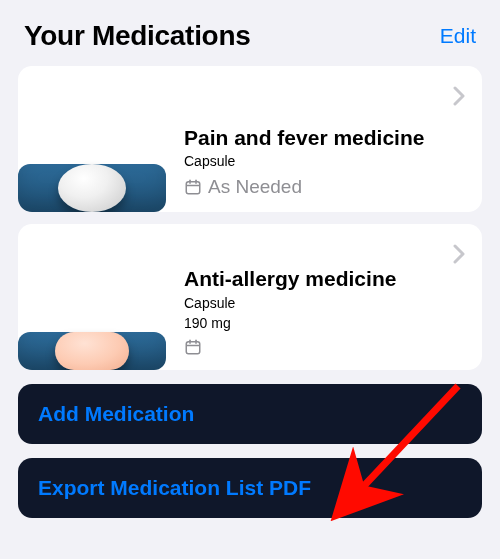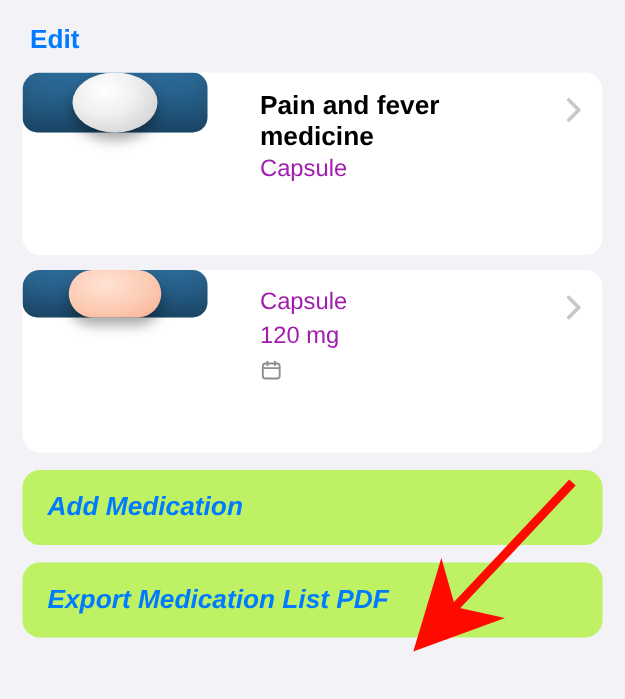--- a/index.html
+++ b/index.html
@@ -19,34 +19,33 @@
   }
   .header h1 {
     font-size: 28px;
     font-weight: 700;
     color: #000;
     letter-spacing: -0.3px;
   }
   .edit-link {
     color: #007aff;
     font-size: 21px;
-    font-weight: 700;
+    font-weight: 400;
     align-self: center;
     cursor: pointer;
   }
   .card {
     background: #fff;
     border-radius: 14px;
     margin: 0 18px 12px 18px;
     display: flex;
-    align-items: flex-start;
+    align-items: flex-end;
     overflow: hidden;
     min-height: 146px;
     position: relative;
-    gap: 24px;
   }
   .thumb {
     width: 148px;
     min-width: 148px;
     background: linear-gradient(to bottom, #2d6b99, #1e4f73);
     border-radius: 12px;
     margin: 0;
     display: flex;
     align-items: center;
     justify-content: center;
@@ -74,22 +73,22 @@
     justify-content: center;
     gap: 2px;
   }
   .med-name {
     font-size: 21px;
     font-weight: 700;
     color: #000;
     line-height: 1.2;
   }
   .med-line {
-    font-size: 19px;
-    color: #a21caf;
+    font-size: 14px;
+    color: #000000;
     line-height: 1.3;
   }
   .sched {
     display: flex;
     align-items: center;
     gap: 6px;
     margin-top: 4px;
   }
   .cal-icon {
     width: 18px;
@@ -104,70 +103,82 @@
   }
   .chevron {
     position: absolute;
     right: 16px;
     top: 20px;
     width: 14px;
     height: 20px;
   }
   .chevron svg { width: 100%; height: 100%; display: block; }
   .action-button {
-    background: #bef264;
+    background: #0f172a;
     border-radius: 14px;
     margin: 0 18px 14px 18px;
     padding: 18px 20px;
     color: #007aff;
     font-size: 21px;
     font-weight: 600;
     cursor: pointer;
-    font-style: italic;
   }
   .action-button.first { margin-top: 14px; }
   .arrow-annotation {
     position: absolute;
     left: 300px;
     top: 378px;
     width: 170px;
     height: 160px;
     pointer-events: none;
   }
   .arrow-annotation svg { width: 100%; height: 100%; overflow: visible; }
 </style>
 </head>
 <body>
 
 <div class="header">
+  <h1>Your Medications</h1>
   <span class="edit-link">Edit</span>
 </div>
 
 <div class="card">
   <div class="thumb">
     <div class="pill-oval"></div>
   </div>
   <div class="info">
     <div class="med-name">Pain and fever medicine</div>
     <div class="med-line">Capsule</div>
+    <div class="sched">
+      <span class="cal-icon">
+        <svg viewBox="0 0 24 24">
+            <rect x="3" y="5" width="18" height="16" rx="3" fill="none" stroke="#8e8e93" stroke-width="2"></rect>
+            <line x1="3" y1="10" x2="21" y2="10" stroke="#8e8e93" stroke-width="2"></line>
+            <line x1="8" y1="3" x2="8" y2="7" stroke="#8e8e93" stroke-width="2" stroke-linecap="round"></line>
+            <line x1="16" y1="3" x2="16" y2="7" stroke="#8e8e93" stroke-width="2" stroke-linecap="round"></line>
+          </svg>
+      </span>
+      <span class="sched-text">As Needed</span>
+    </div>
   </div>
   <span class="chevron">
     <svg viewBox="0 0 12 20">
         <polyline points="2,2 10,10 2,18" fill="none" stroke="#c7c7cc" stroke-width="3" stroke-linecap="round" stroke-linejoin="round"></polyline>
       </svg>
   </span>
 </div>
 
 <div class="card">
   <div class="thumb">
     <div class="pill-capsule"></div>
   </div>
   <div class="info">
+    <div class="med-name">Anti-allergy medicine</div>
     <div class="med-line">Capsule</div>
-    <div class="med-line">120 mg</div>
+    <div class="med-line">190 mg</div>
     <div class="sched">
       <span class="cal-icon">
         <svg viewBox="0 0 24 24">
             <rect x="3" y="5" width="18" height="16" rx="3" fill="none" stroke="#8e8e93" stroke-width="2"></rect>
             <line x1="3" y1="10" x2="21" y2="10" stroke="#8e8e93" stroke-width="2"></line>
             <line x1="8" y1="3" x2="8" y2="7" stroke="#8e8e93" stroke-width="2" stroke-linecap="round"></line>
             <line x1="16" y1="3" x2="16" y2="7" stroke="#8e8e93" stroke-width="2" stroke-linecap="round"></line>
           </svg>
       </span>
     </div>

